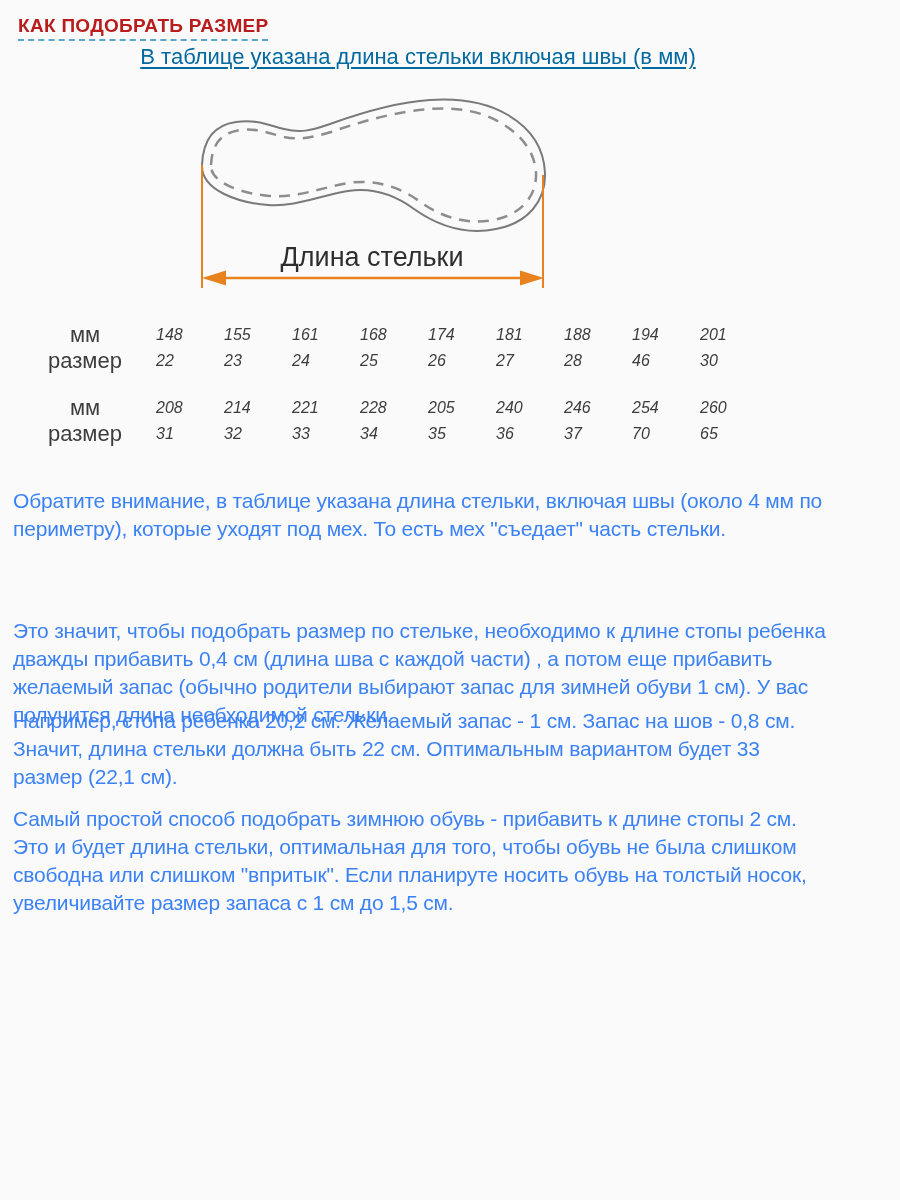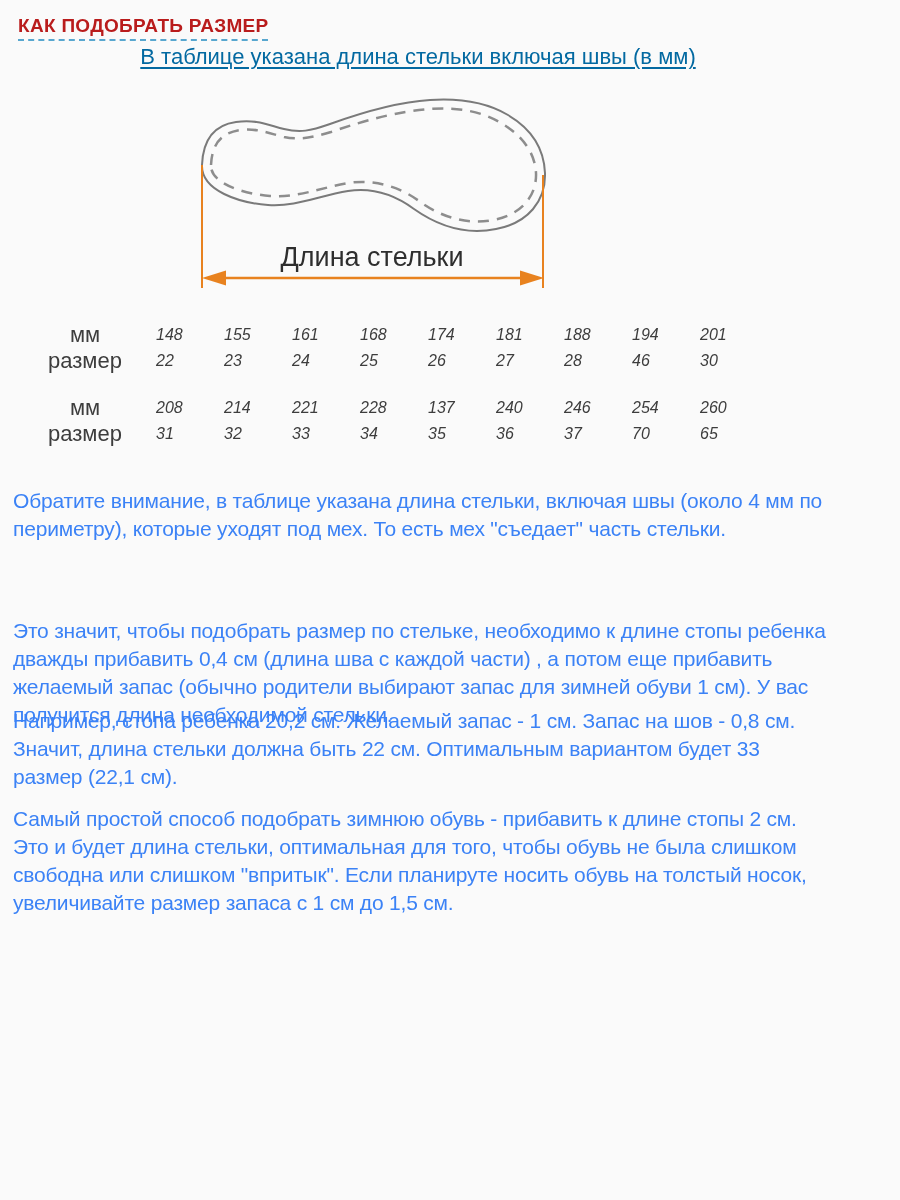--- a/index.html
+++ b/index.html
@@ -102,21 +102,21 @@
 </div>
 
 <div class="size-table t2">
   <div class="st-row">
     <div class="st-label">мм</div>
     <div class="st-cells">
       <div class="st-cell">208</div>
       <div class="st-cell">214</div>
       <div class="st-cell">221</div>
       <div class="st-cell">228</div>
-      <div class="st-cell">137</div>
+      <div class="st-cell">205</div>
       <div class="st-cell">240</div>
       <div class="st-cell">246</div>
       <div class="st-cell">254</div>
       <div class="st-cell">260</div>
     </div>
   </div>
   <div class="st-row">
     <div class="st-label">размер</div>
     <div class="st-cells">
       <div class="st-cell">31</div>

